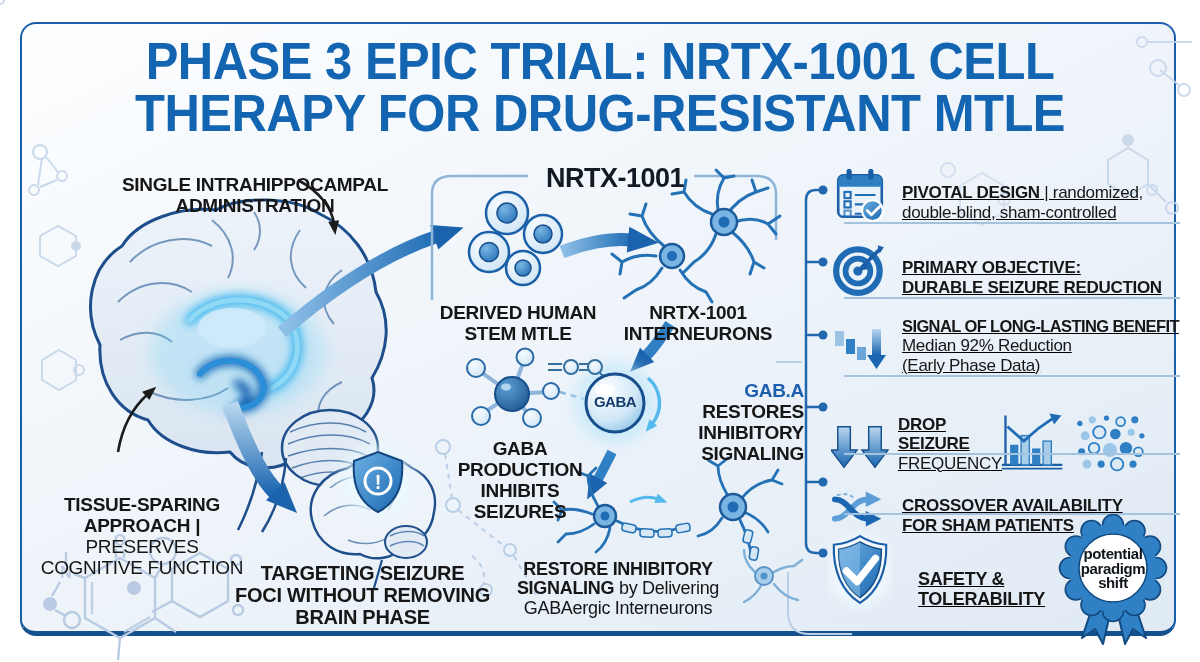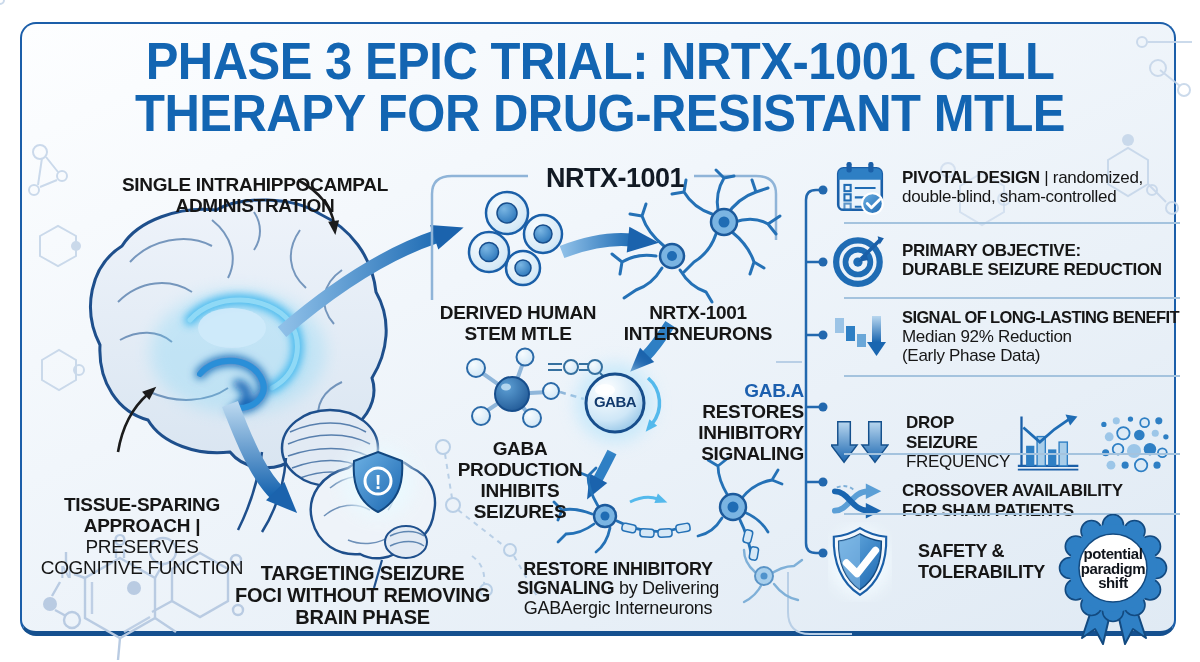--- a/index.html
+++ b/index.html
@@ -25,21 +25,21 @@
     left:0;top:36px;width:1200px;text-align:center;
     color:#1365b2;font-weight:bold;font-size:49px;line-height:0.99;
     letter-spacing:-0.5px;z-index:3;transform:scaleY(1.06);transform-origin:top;
   }
   .lbl18{font-size:18px;line-height:1.08;}
   .lbl19{font-size:19px;line-height:1.10;margin-top:19px;}
   .lbl20{font-size:20px;line-height:1.10;}
   #nrtx-title{left:535px;top:163px;width:160px;font-size:27px;color:#121a24;z-index:3;letter-spacing:-0.5px;}
   #gaba-sphere-label{left:588px;top:393px;width:54px;font-size:15px;color:#123a6d;letter-spacing:-0.5px;z-index:3;}
   #right-col{left:828px;top:152px;width:352px;height:460px;z-index:3;}
-  .rrow{position:absolute;left:0;width:352px;display:flex;align-items:center;gap:10px;}
+  .rrow{position:absolute;left:0;width:352px;display:flex;align-items:flex-end;gap:10px;text-decoration:underline;}
   .ricon{width:64px;flex:0 0 64px;display:flex;justify-content:center;align-items:center;}
   .rtext{font-size:17px;line-height:1.14;color:#161616;letter-spacing:-0.3px;}
   .divider{position:absolute;left:16px;width:336px;height:1.5px;background:#a4c3de;}
   #badge-text{left:1074px;top:547px;width:78px;text-align:center;font-size:15px;line-height:0.98;font-weight:bold;color:#10151c;letter-spacing:-0.4px;z-index:4;}
   svg{display:block;}
 </style>
 </head>
 <body>
 
 <div id="panel" class="abs"></div>
@@ -452,21 +452,21 @@
       </svg>
     </div>
     <div class="rtext">
       <div class="b" style="font-size:16.5px;letter-spacing:-0.6px;">SIGNAL OF LONG-LASTING BENEFIT</div>
       <div class="r">Median 92% Reduction</div>
       <div class="r">(Early Phase Data)</div>
     </div>
   </div>
   <div class="divider" style="top:223px;"></div>
 
-  <div class="rrow" style="top:242px;height:97px;gap:14px;">
+  <div class="rrow" style="top:224px;height:97px;gap:6px;">
     <div class="ricon">
       <svg width="58" height="50" viewBox="0 0 60 48">
         <polygon points="7,2 20,2 20,26 27,26 13.5,44 0,26 7,26" fill="url(#gArrowV)" stroke="#15508c" stroke-width="1.5"></polygon>
         <polygon points="39,2 52,2 52,26 59,26 45.5,44 32,26 39,26" fill="url(#gArrowV)" stroke="#15508c" stroke-width="1.5"></polygon>
       </svg>
     </div>
     <div class="rtext" style="width:96px;">
       <div class="b">DROP</div>
       <div class="b">SEIZURE</div>
       <div class="r">FREQUENCY</div>

